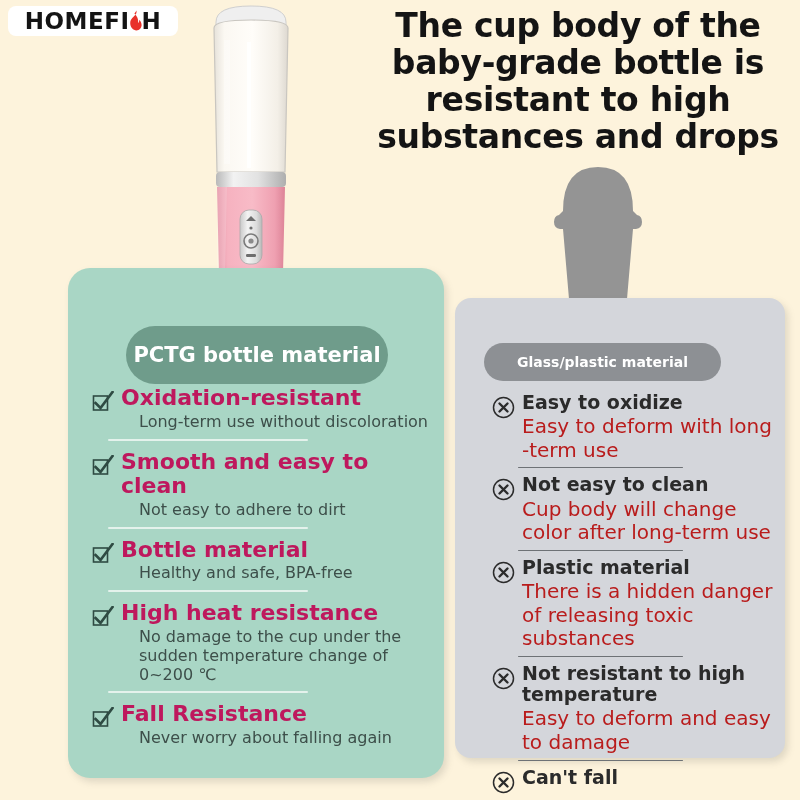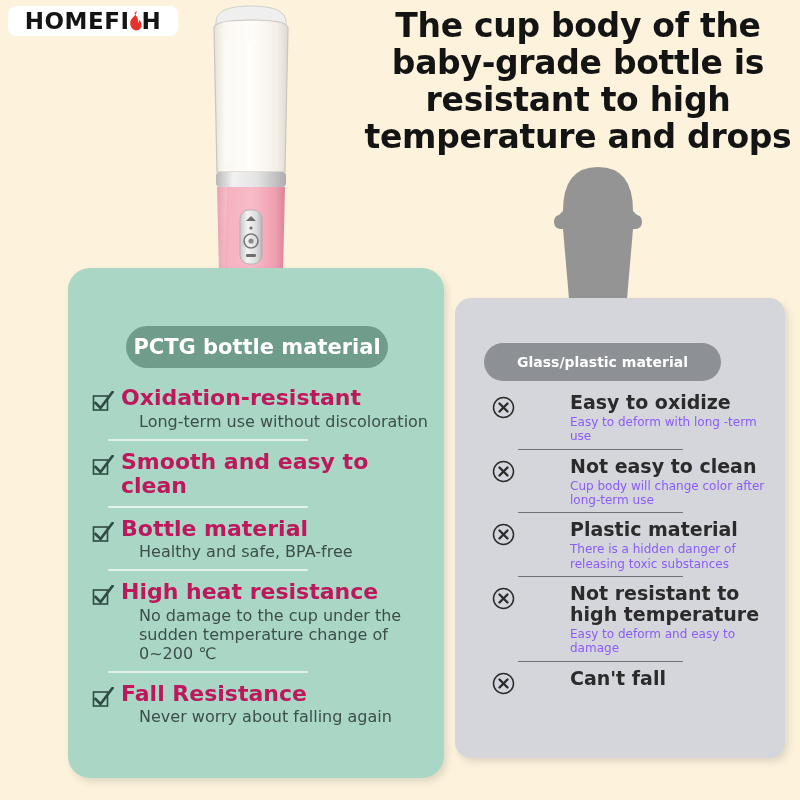--- a/index.html
+++ b/index.html
@@ -112,21 +112,21 @@
     justify-content: center;
     color: #ffffff;
     font-family: "DejaVu Sans", sans-serif;
     font-weight: bold;
     border-radius: 999px;
   }
   .pill-green {
     left: 126px;
     top: 326px;
     width: 262px;
-    height: 42px;
+    height: 58px;
     background: #6f9c8b;
     font-size: 21px;
   }
   .pill-gray {
     left: 484px;
     top: 343px;
     width: 237px;
     height: 38px;
     background: #8d9094;
     font-size: 14px;
@@ -147,21 +147,21 @@
     top: 392px;
     width: 288px;
   }
 
   .item {
     display: flex;
     align-items: flex-start;
     position: relative;
   }
   .item-green { margin-bottom: 4px; }
-  .item-gray  { margin-bottom: 2px; gap: 48px; }
+  .item-gray  { margin-bottom: 2px; }
 
   .marker {
     flex: 0 0 auto;
     margin-right: 7px;
   }
   .marker-green {
     width: 22px;
     height: 22px;
     margin-top: 5px;
   }
@@ -188,22 +188,22 @@
     color: #4a4f4d;
     line-height: 1.18;
     margin-top: 2px;
   }
   .item-green .item-desc {
     font-size: 16px;
     color: #3d4f4a;
     padding-left: 18px;
   }
   .item-gray .item-desc {
-    font-size: 12px;
-    color: #8b5cf6;
+    font-size: 20px;
+    color: #b91c1c;
   }
 
   .divider {
     height: 2px;
     border-radius: 2px;
     margin: 7px 0 9px 0;
   }
   .divider-green {
     background: #e4f2ec;
     width: 200px;
@@ -224,21 +224,21 @@
     <span>HOMEFI</span>
     <span class="logo-flame">
       <svg viewBox="0 0 14 22" width="14" height="22" aria-hidden="true">
         <path d="M8.4 0.6c0.7 3.2-1.2 4.6-2.8 6.2C3.7 8.6 2.2 10.3 2.2 13c0 4.1 3 7.4 6.2 7.4 3 0 5.2-2.4 5.2-5.4 0-2.3-1.1-3.9-2.4-5.3 0.2 1.6-0.3 2.7-1.2 3.2 0.5-2.6-0.2-5-1.6-7-0.6-0.9-1.3-1.7-2-2.4 0.9-0.9 1.6-1.9 2-2.9z" fill="#e8312a"></path>
       </svg>
     </span>
     <span>H</span>
   </span>
 </div>
 
-<div class="headline">The cup body of the baby-grade bottle is resistant to high temperature and drops</div>
+<div class="headline">The cup body of the baby-grade bottle is resistant to high substances and drops</div>
 
 <div class="blender">
   <svg viewBox="0 0 110 288" width="110" height="288" aria-hidden="true">
     <defs>
       <linearGradient id="cupg" x1="0" y1="0" x2="1" y2="0">
         <stop offset="0%" stop-color="#e6e2da"></stop>
         <stop offset="14%" stop-color="#fbf8f2"></stop>
         <stop offset="52%" stop-color="#fffdf9"></stop>
         <stop offset="86%" stop-color="#f3efe7"></stop>
         <stop offset="100%" stop-color="#ddd8d0"></stop>
@@ -314,20 +314,21 @@
 
   <div class="item item-green">
     <span class="marker marker-green">
       <svg viewBox="0 0 22 22" width="22" height="22" aria-hidden="true">
         <rect x="1.5" y="5" width="14" height="14" fill="none" stroke="#2f4b43" stroke-width="1.6"></rect>
         <path d="M3.5 12 l5 5 l12 -16" fill="none" stroke="#2f4b43" stroke-width="2.6" stroke-linecap="square"></path>
       </svg>
     </span>
     <span class="item-body">
       <span class="item-title">Smooth and easy to clean</span>
+      <div class="item-desc">Not easy to adhere to dirt</div>
     </span>
   </div>
   <div class="divider divider-green"></div>
 
   <div class="item item-green">
     <span class="marker marker-green">
       <svg viewBox="0 0 22 22" width="22" height="22" aria-hidden="true">
         <rect x="1.5" y="5" width="14" height="14" fill="none" stroke="#2f4b43" stroke-width="1.6"></rect>
         <path d="M3.5 12 l5 5 l12 -16" fill="none" stroke="#2f4b43" stroke-width="2.6" stroke-linecap="square"></path>
       </svg>

